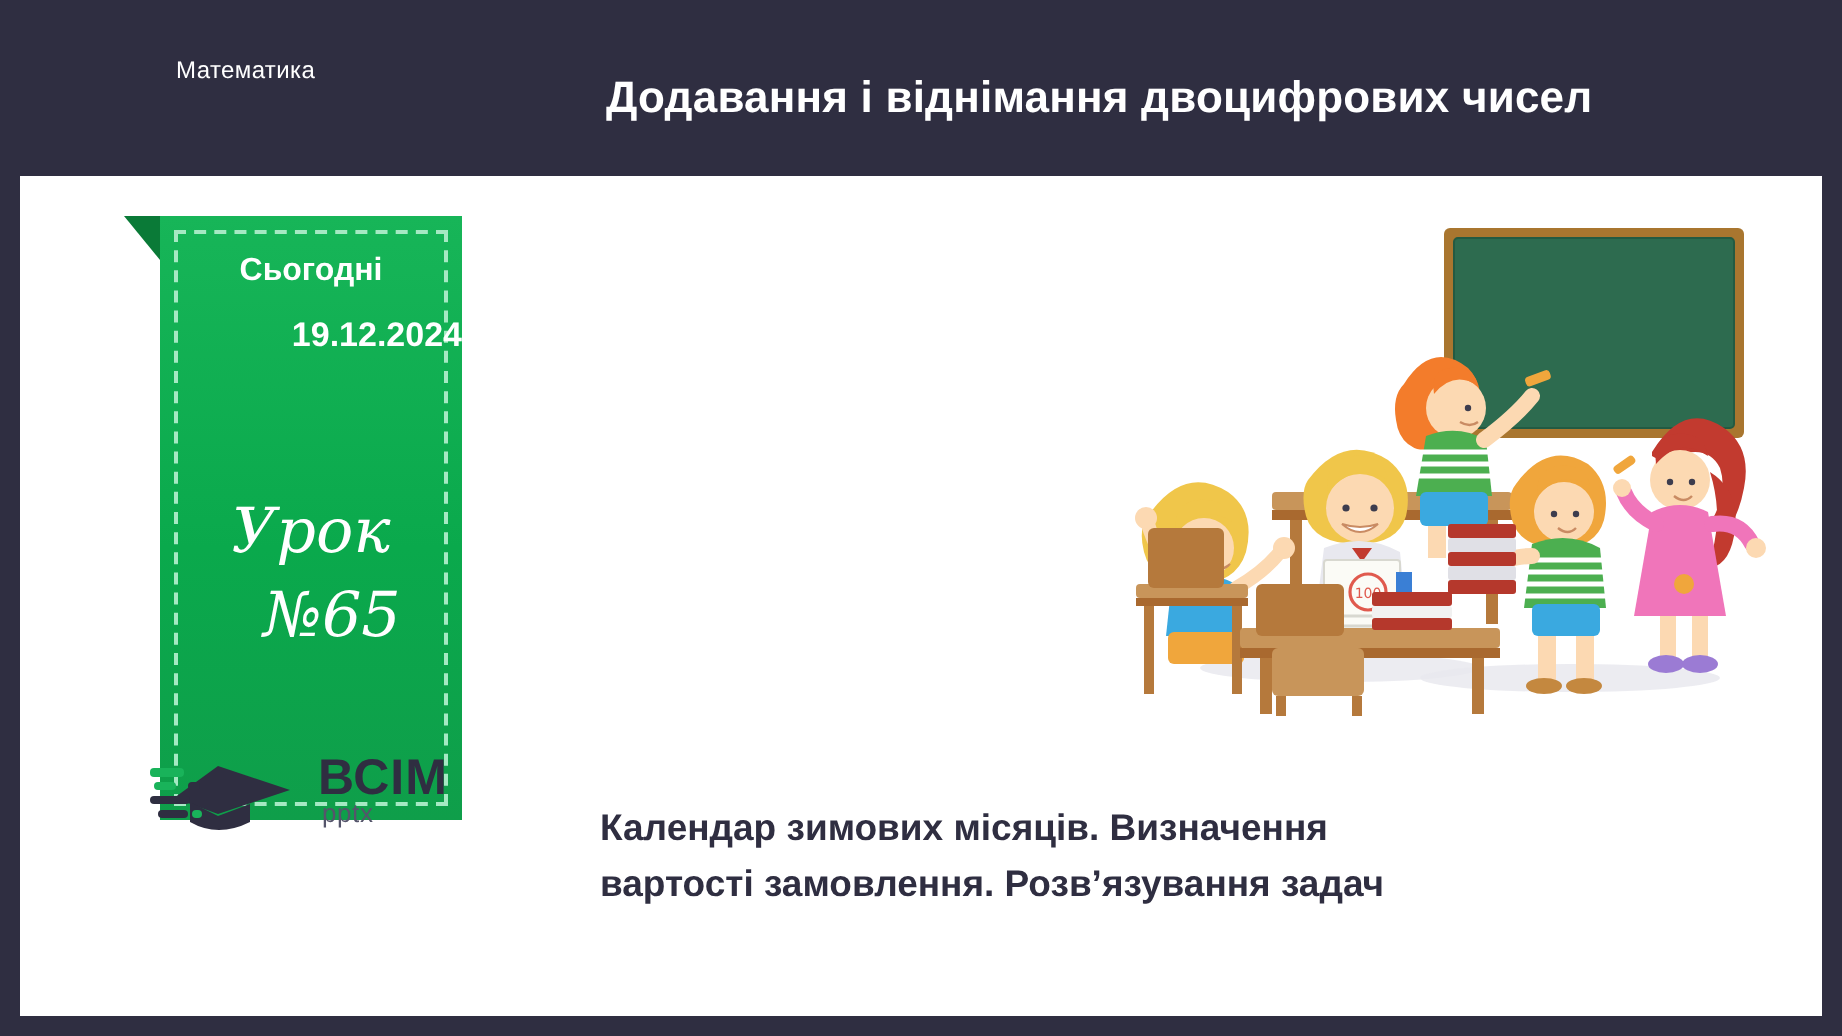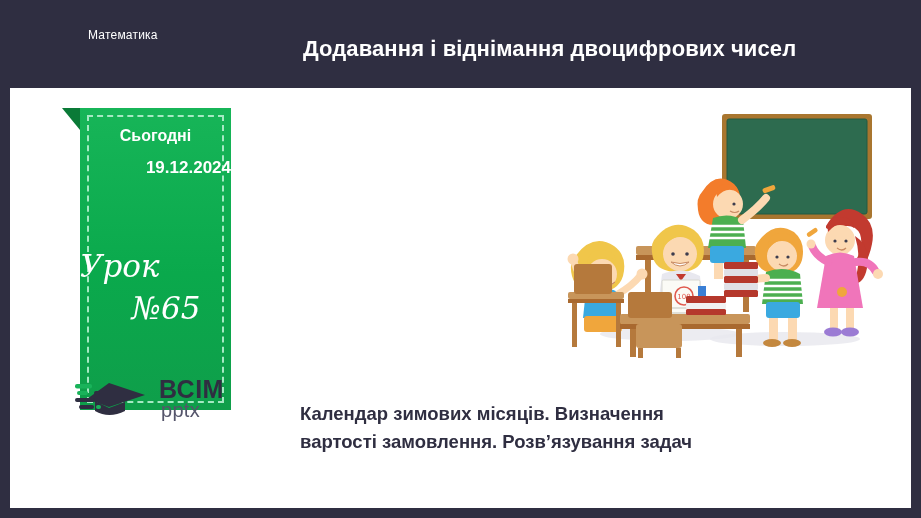--- a/index.html
+++ b/index.html
@@ -59,20 +59,21 @@
     font-size:16px; font-weight:bold; color:#ffffff;
     line-height:1.45;
   }
   .card-date {
     position:absolute; left:0; right:0; top:50px;
     text-align:right;
     font-size:17px; font-weight:bold; color:#ffffff;
   }
   .card-lesson-word {
     position:absolute; left:0; right:0; top:140px;
+    text-align:center;
     font-family:"DejaVu Serif", serif;
     font-style:italic;
     font-size:31px; color:#ffffff;
   }
   .card-lesson-num {
     position:absolute; left:0; right:0; top:182px;
     text-align:center;
     font-family:"DejaVu Serif", serif;
     font-style:italic;
     font-size:31px; color:#ffffff;padding-left:21px;
@@ -83,21 +84,21 @@
     position:absolute; left:75px; top:363px;
     width:190px; height:50px; z-index:7;margin-top:12px;
   }
   .logo-text-main {
     position:absolute; left:84px; top:0px;
     font-size:25px; font-weight:bold; color:#2f2e41;
     letter-spacing:.5px;
   }
   .logo-text-sub {
     position:absolute; left:86px; top:24px;
-    font-size:20px; color:#55556b;
+    font-size:13px; color:#55556b;
     letter-spacing:.3px;
   }
 
   
   .caption {
     position:absolute; left:300px; top:400px;
     width:620px; 
     font-size:18.5px; font-weight:bold; color:#2f2e41;
     line-height:1.5;
   }

